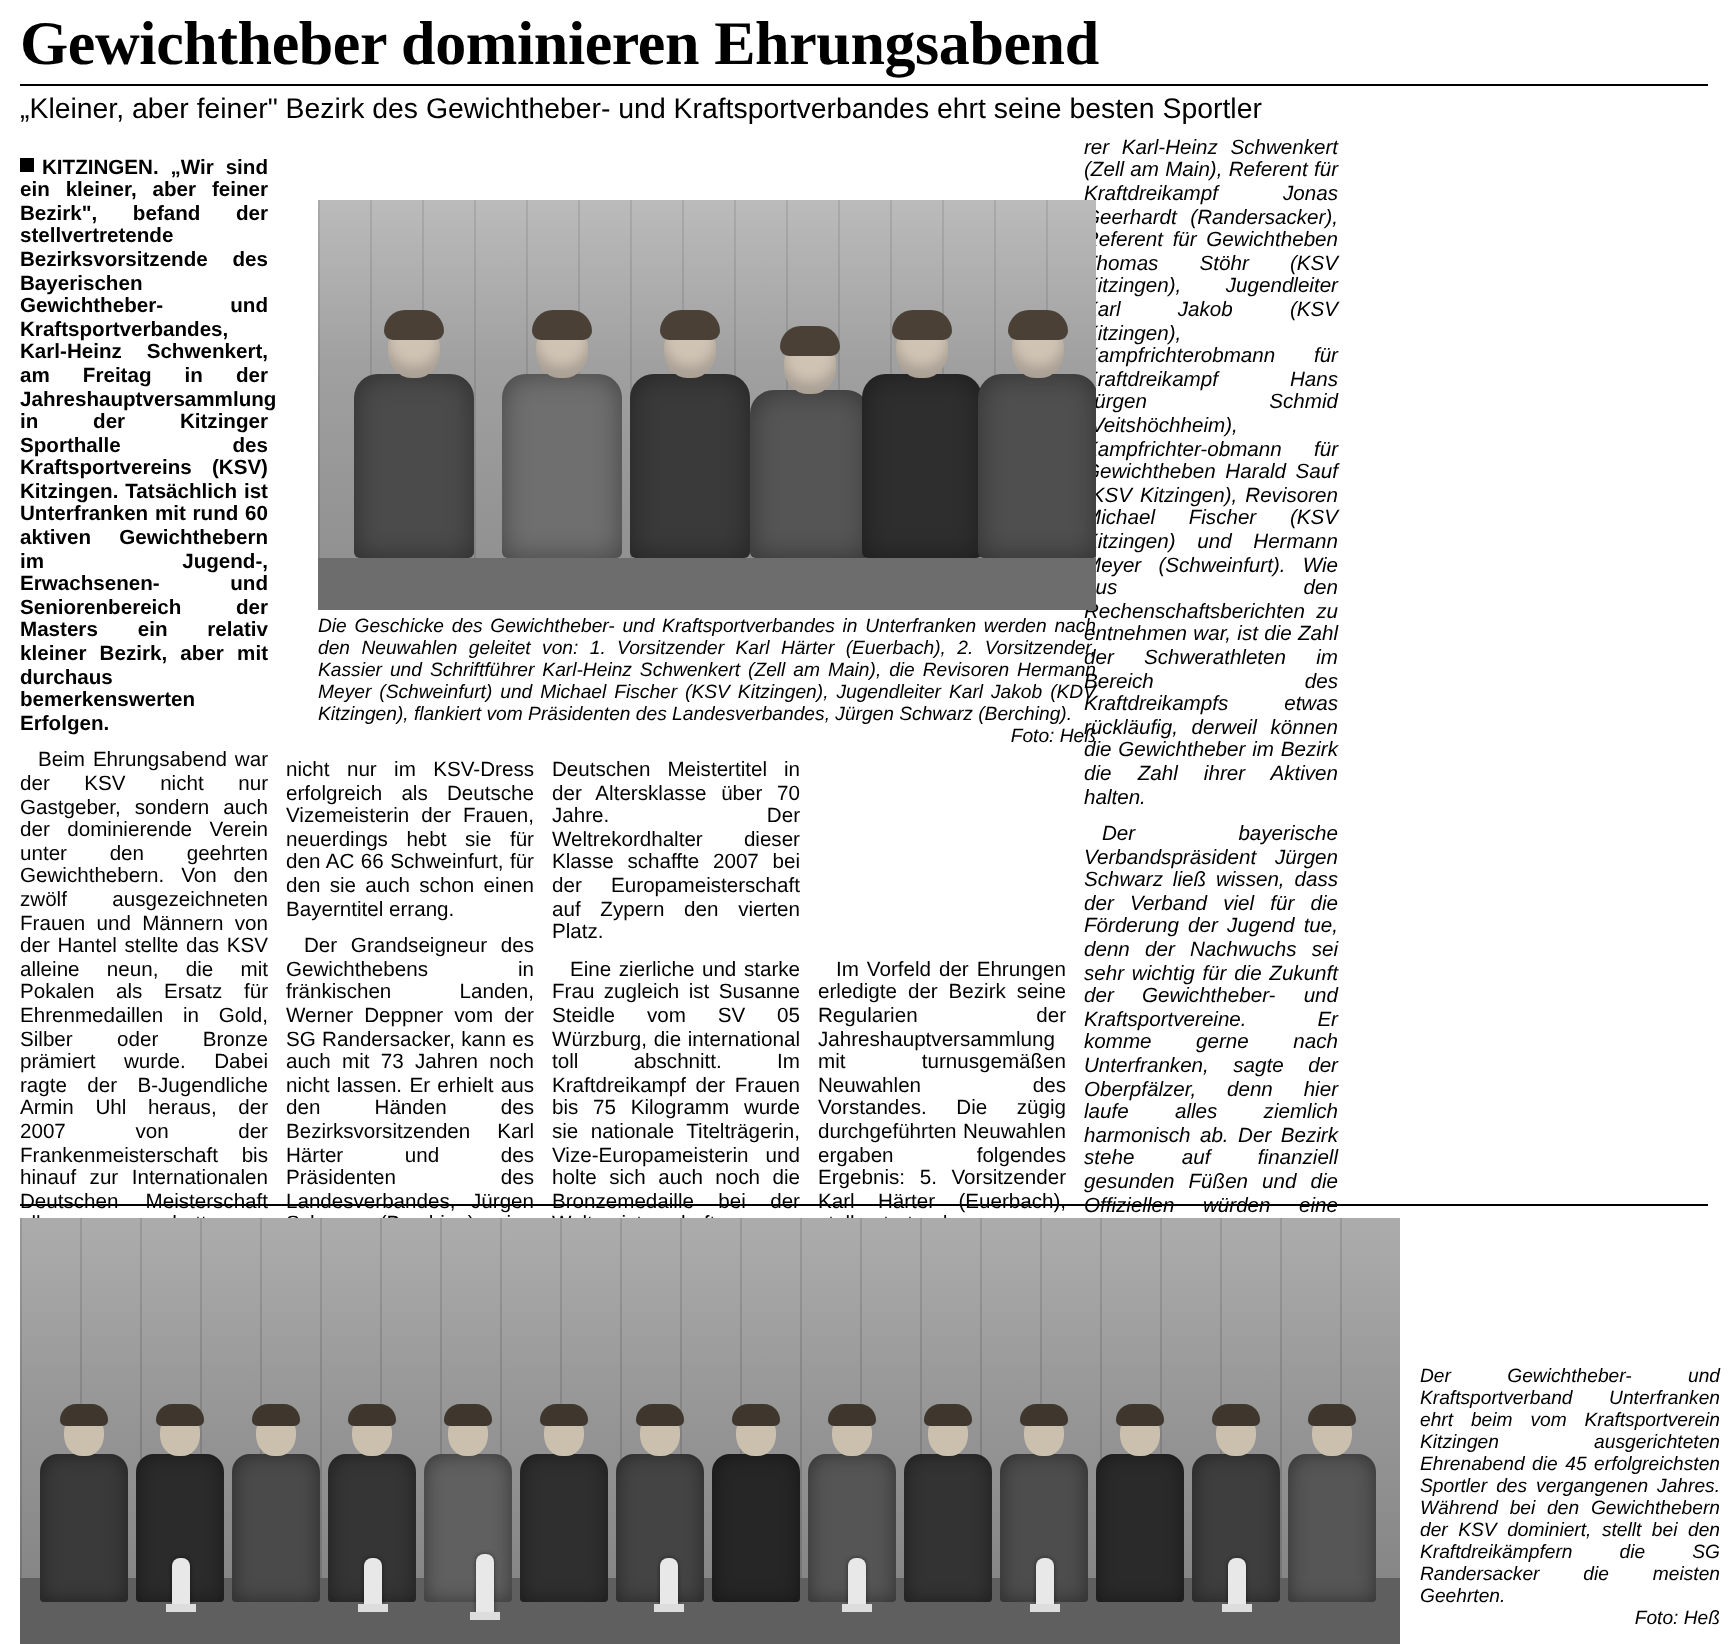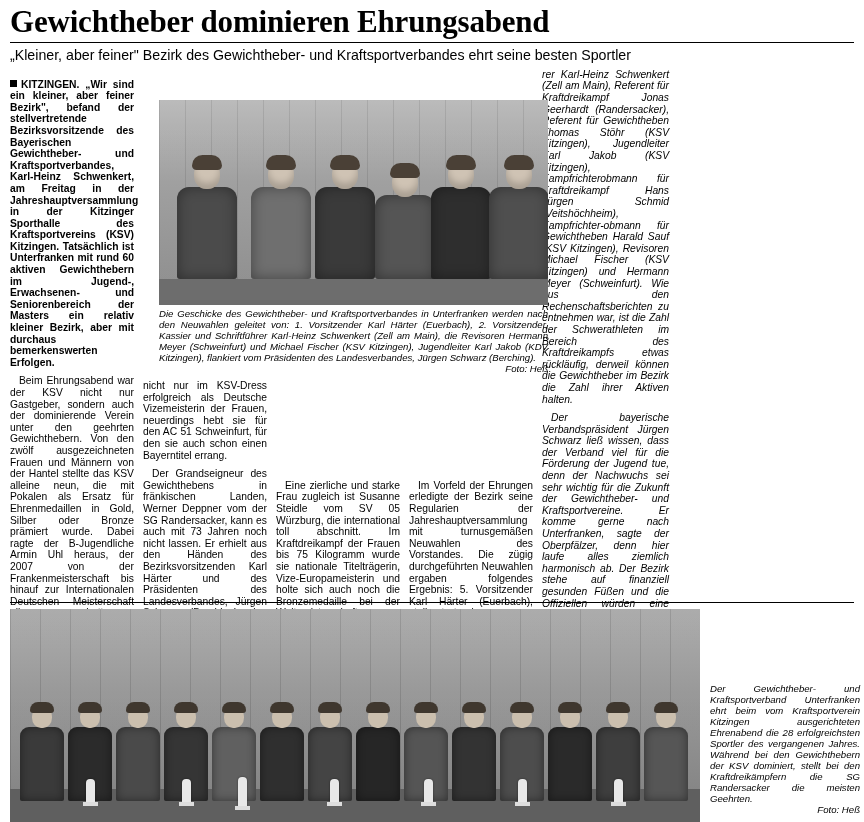--- a/index.html
+++ b/index.html
@@ -235,27 +235,28 @@
   <div class="cols">
 
     <div class="col">
       <p class="body lead"><span class="kitz-mark"></span><span>KITZINGEN. „Wir sind ein kleiner, aber feiner Bezirk", befand der stellvertretende Bezirksvorsitzende des Bayerischen Gewichtheber- und Kraftsportverbandes, Karl-Heinz Schwenkert, am Freitag in der Jahreshauptversammlung in der Kitzinger Sporthalle des Kraftsportvereins (KSV) Kitzingen. Tatsächlich ist Unterfranken mit rund 60 aktiven Gewichthebern im Jugend-, Erwachsenen- und Seniorenbereich der Masters ein relativ kleiner Bezirk, aber mit durchaus bemerkenswerten Erfolgen.</span></p>
       <p class="body indent">Beim Ehrungsabend war der KSV nicht nur Gastgeber, sondern auch der dominierende Verein unter den geehrten Gewichthebern. Von den zwölf ausgezeichneten Frauen und Männern von der Hantel stellte das KSV alleine neun, die mit Pokalen als Ersatz für Ehrenmedaillen in Gold, Silber oder Bronze prämiert wurde. Dabei ragte der B-Jugendliche Armin Uhl heraus, der 2007 von der Frankenmeisterschaft bis hinauf zur Internationalen Deutschen Meisterschaft alles gewonnen hatte, was es zu gewinnen gab. Ulrike Zehner war</p>
     </div>
 
     <div class="col">
       <div style="height:205px"></div>
       <div style="height:52px"></div>
-      <p class="body">nicht nur im KSV-Dress erfolgreich als Deutsche Vizemeisterin der Frauen, neuerdings hebt sie für den AC 51 Schweinfurt, für den sie auch schon einen Bayerntitel errang.</p>
+      <p class="body">nicht nur im KSV-Dress erfolgreich als Deutsche Vizemeisterin der Frauen, neuerdings hebt sie für den AC 66 Schweinfurt, für den sie auch schon einen Bayerntitel errang.</p>
       <p class="body indent">Der Grandseigneur des Gewichthebens in fränkischen Landen, Werner Deppner vom der SG Randersacker, kann es auch mit 73 Jahren noch nicht lassen. Er erhielt aus den Händen des Bezirksvorsitzenden Karl Härter und des Präsidenten des Landesverbandes, Jürgen Schwarz (Berching), eine Ehrenmedaille in Gold für seine</p>
     </div>
 
     <div class="col">
       <div style="height:205px"></div>
       <div style="height:52px"></div>
+      <p class="body">Deutschen Meistertitel in der Altersklasse über 70 Jahre. Der Weltrekordhalter dieser Klasse schaffte 2007 bei der Europameisterschaft auf Zypern den vierten Platz.</p>
       <p class="body indent">Eine zierliche und starke Frau zugleich ist Susanne Steidle vom SV 05 Würzburg, die international toll abschnitt. Im Kraftdreikampf der Frauen bis 75 Kilogramm wurde sie nationale Titelträgerin, Vize-Europameisterin und holte sich auch noch die Bronzemedaille bei der Weltmeisterschaft. Während im Gewichtheber-Spar-</p>
     </div>
 
     <div class="col">
       <div style="height:205px"></div>
       <div style="height:52px"></div>
       <p class="body indent">Im Vorfeld der Ehrungen erledigte der Bezirk seine Regularien der Jahreshauptversammlung mit turnusgemäßen Neuwahlen des Vorstandes. Die zügig durchgeführten Neuwahlen ergaben folgendes Ergebnis: 5. Vorsitzender Karl Härter (Euerbach), stellvertretender Vorsitzender, Kassier und Schriftfüh-</p>
     </div>
 
     <div class="col wide">
@@ -408,19 +409,19 @@
         <div class="trophy" style="left:76px; bottom:28px;"></div>
         <div class="trophy" style="left:172px; bottom:28px;"></div>
         <div class="trophy" style="left:228px; bottom:24px; height:30px;"></div>
         <div class="trophy" style="left:320px; bottom:28px;"></div>
         <div class="trophy" style="left:414px; bottom:28px;"></div>
         <div class="trophy" style="left:508px; bottom:28px;"></div>
         <div class="trophy" style="left:604px; bottom:28px;"></div>
       </div>
 
       <p class="lower-caption">
-        <span>Der Gewichtheber- und Kraftsportverband Unterfranken ehrt beim vom Kraftsportverein Kitzingen ausgerichteten Ehrenabend die 28 erfolgreichsten Sportler des vergangenen Jahres. Während bei den Gewichthebern der KSV dominiert, stellt bei den Kraftdreikämpfern die SG Randersacker die meisten Geehrten.</span>
+        <span>Der Gewichtheber- und Kraftsportverband Unterfranken ehrt beim vom Kraftsportverein Kitzingen ausgerichteten Ehrenabend die 45 erfolgreichsten Sportler des vergangenen Jahres. Während bei den Gewichthebern der KSV dominiert, stellt bei den Kraftdreikämpfern die SG Randersacker die meisten Geehrten.</span>
         <span class="credit">Foto: Heß</span>
       </p>
     </div>
   </div>
 
 </div>
 
 </body></html>

